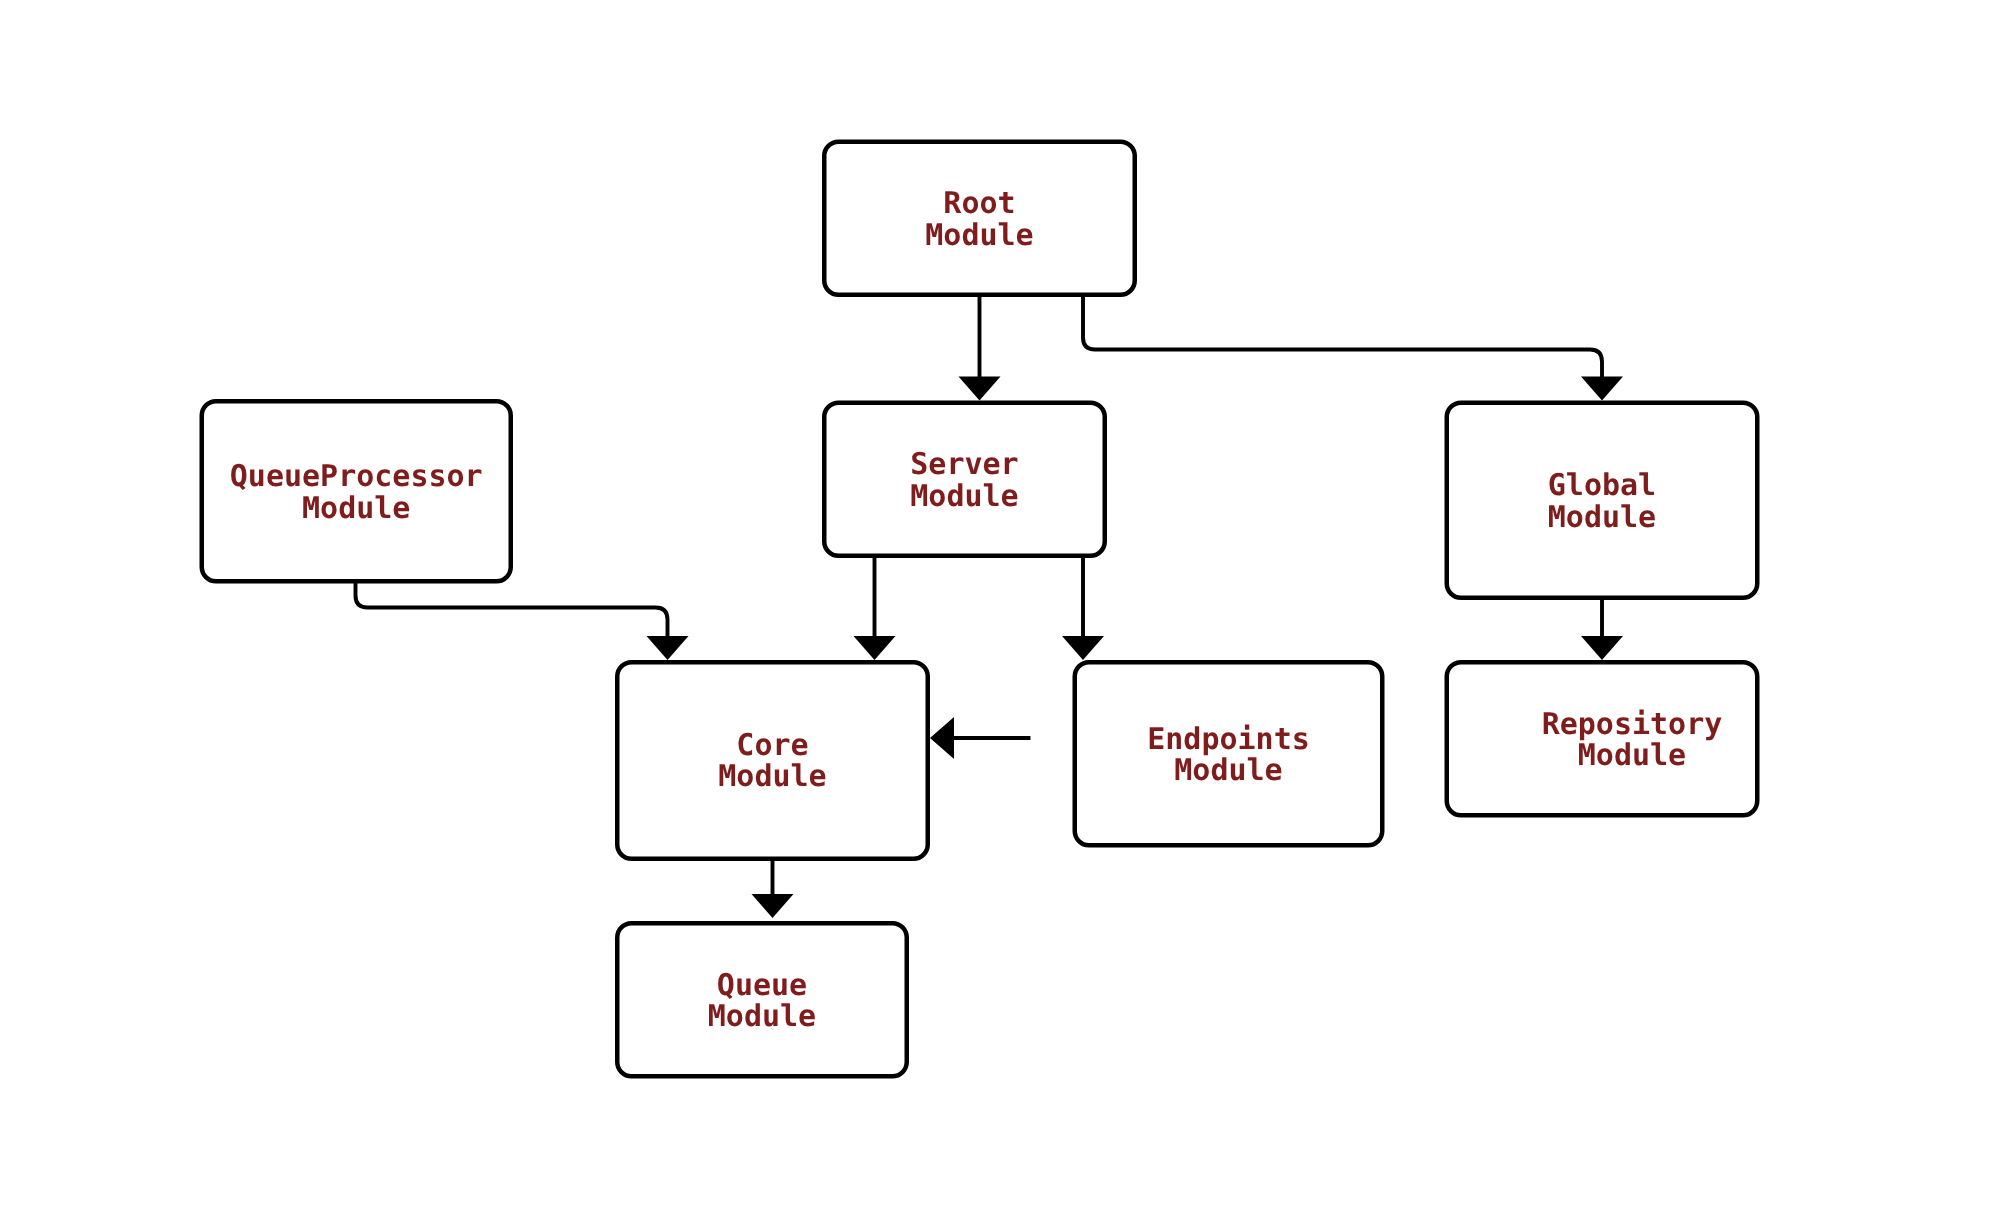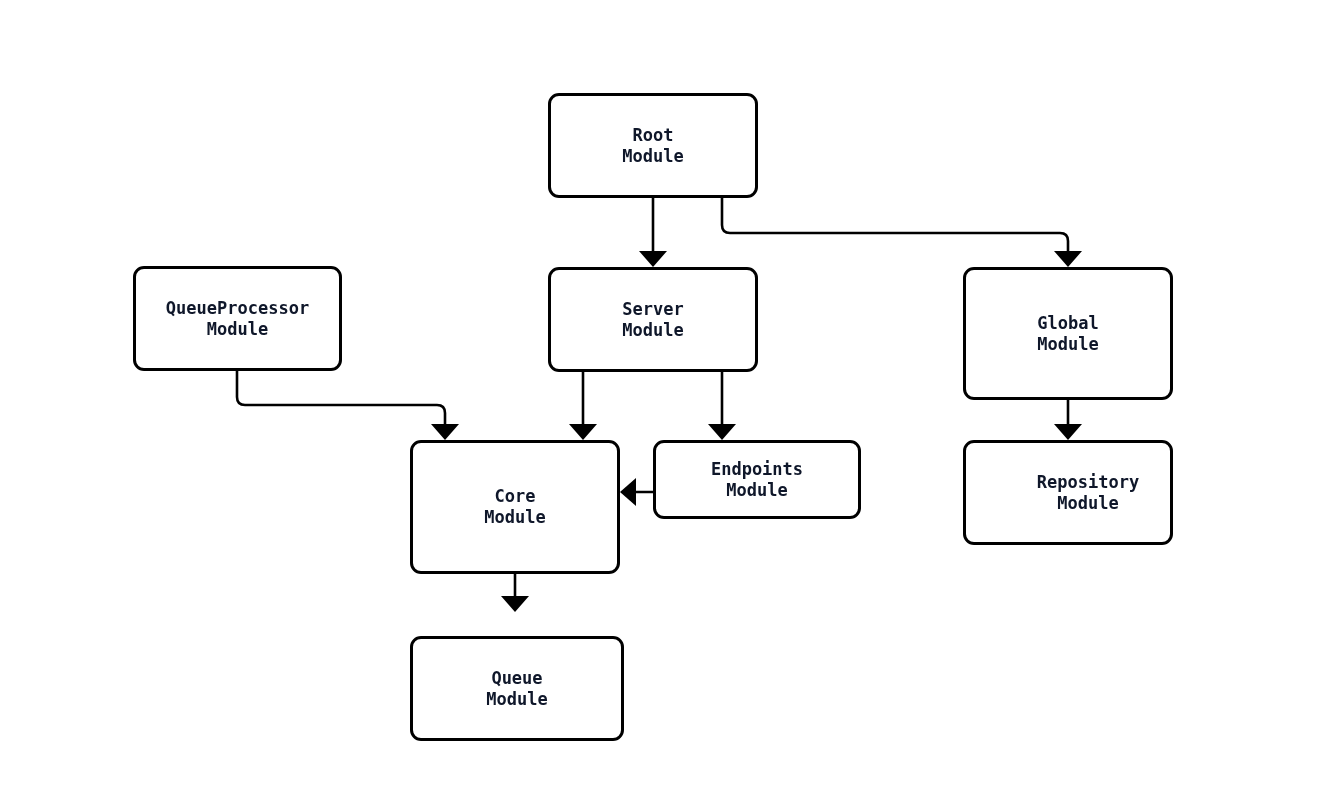--- a/index.html
+++ b/index.html
@@ -37,33 +37,33 @@
     background: #ffffff;
     border: 3px solid #000000;
     border-radius: 11px;
     display: flex;
     align-items: center;
     justify-content: center;
     text-align: center;
   }
   .node-label {
     font-weight: bold;
-    font-size: 17px;
+    font-size: 20px;
     line-height: 21px;
-    color: #0f172a;
+    color: #7f1d1d;
     white-space: pre-line;
   }
   .node-root           { left: 548px;  top: 93px;  width: 210px; height: 105px; }
-  .node-server         { left: 548px;  top: 267px; width: 210px; height: 105px; }
+  .node-server         { left: 548px;  top: 267px; width: 190px; height: 105px; }
   .node-global         { left: 963px;  top: 267px; width: 210px; height: 133px; }
-  .node-queueprocessor { left: 133px;  top: 266px; width: 209px; height: 105px; }
+  .node-queueprocessor { left: 133px;  top: 266px; width: 209px; height: 123px; }
   .node-core           { left: 410px;  top: 440px; width: 210px; height: 134px; }
-  .node-endpoints      { left: 653px;  top: 440px; width: 208px; height: 79px; }
+  .node-endpoints      { left: 715px;  top: 440px; width: 208px; height: 125px; }
   .node-repository     { left: 963px;  top: 440px; width: 210px; height: 105px; padding-left: 40px; }
-  .node-queue          { left: 410px;  top: 636px; width: 214px; height: 105px; }
+  .node-queue          { left: 410px;  top: 614px; width: 196px; height: 105px; }
 </style>
 </head>
 <body>
 
 <div class="canvas">
 
   <svg class="edges" viewBox="0 0 1337 809" xmlns="http://www.w3.org/2000/svg">
 
     <g>
       <path class="edge-line" d="M653 198 V252"></path>

